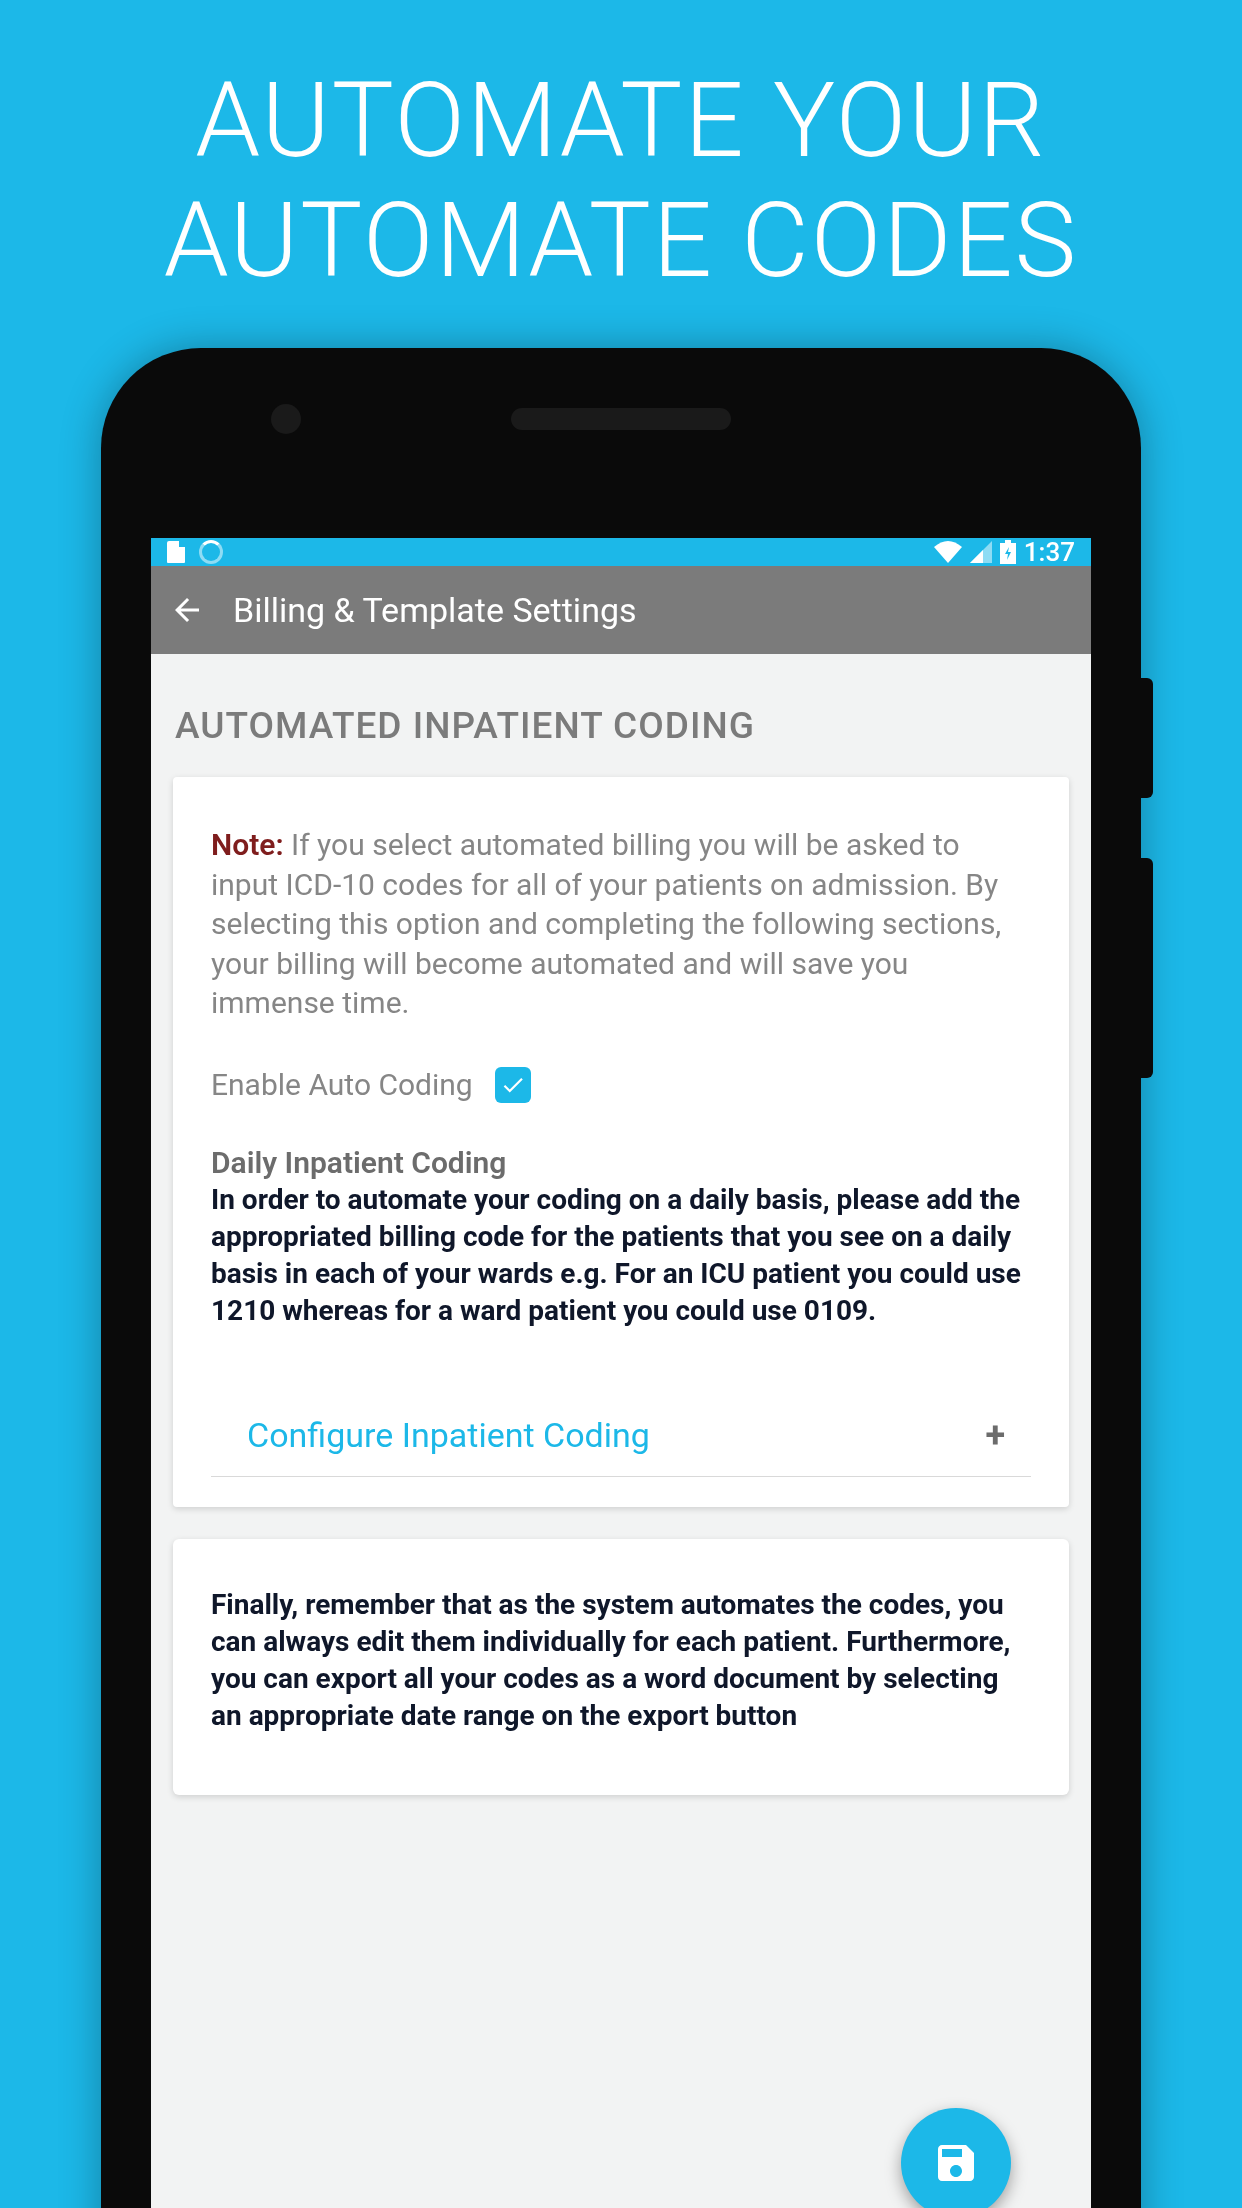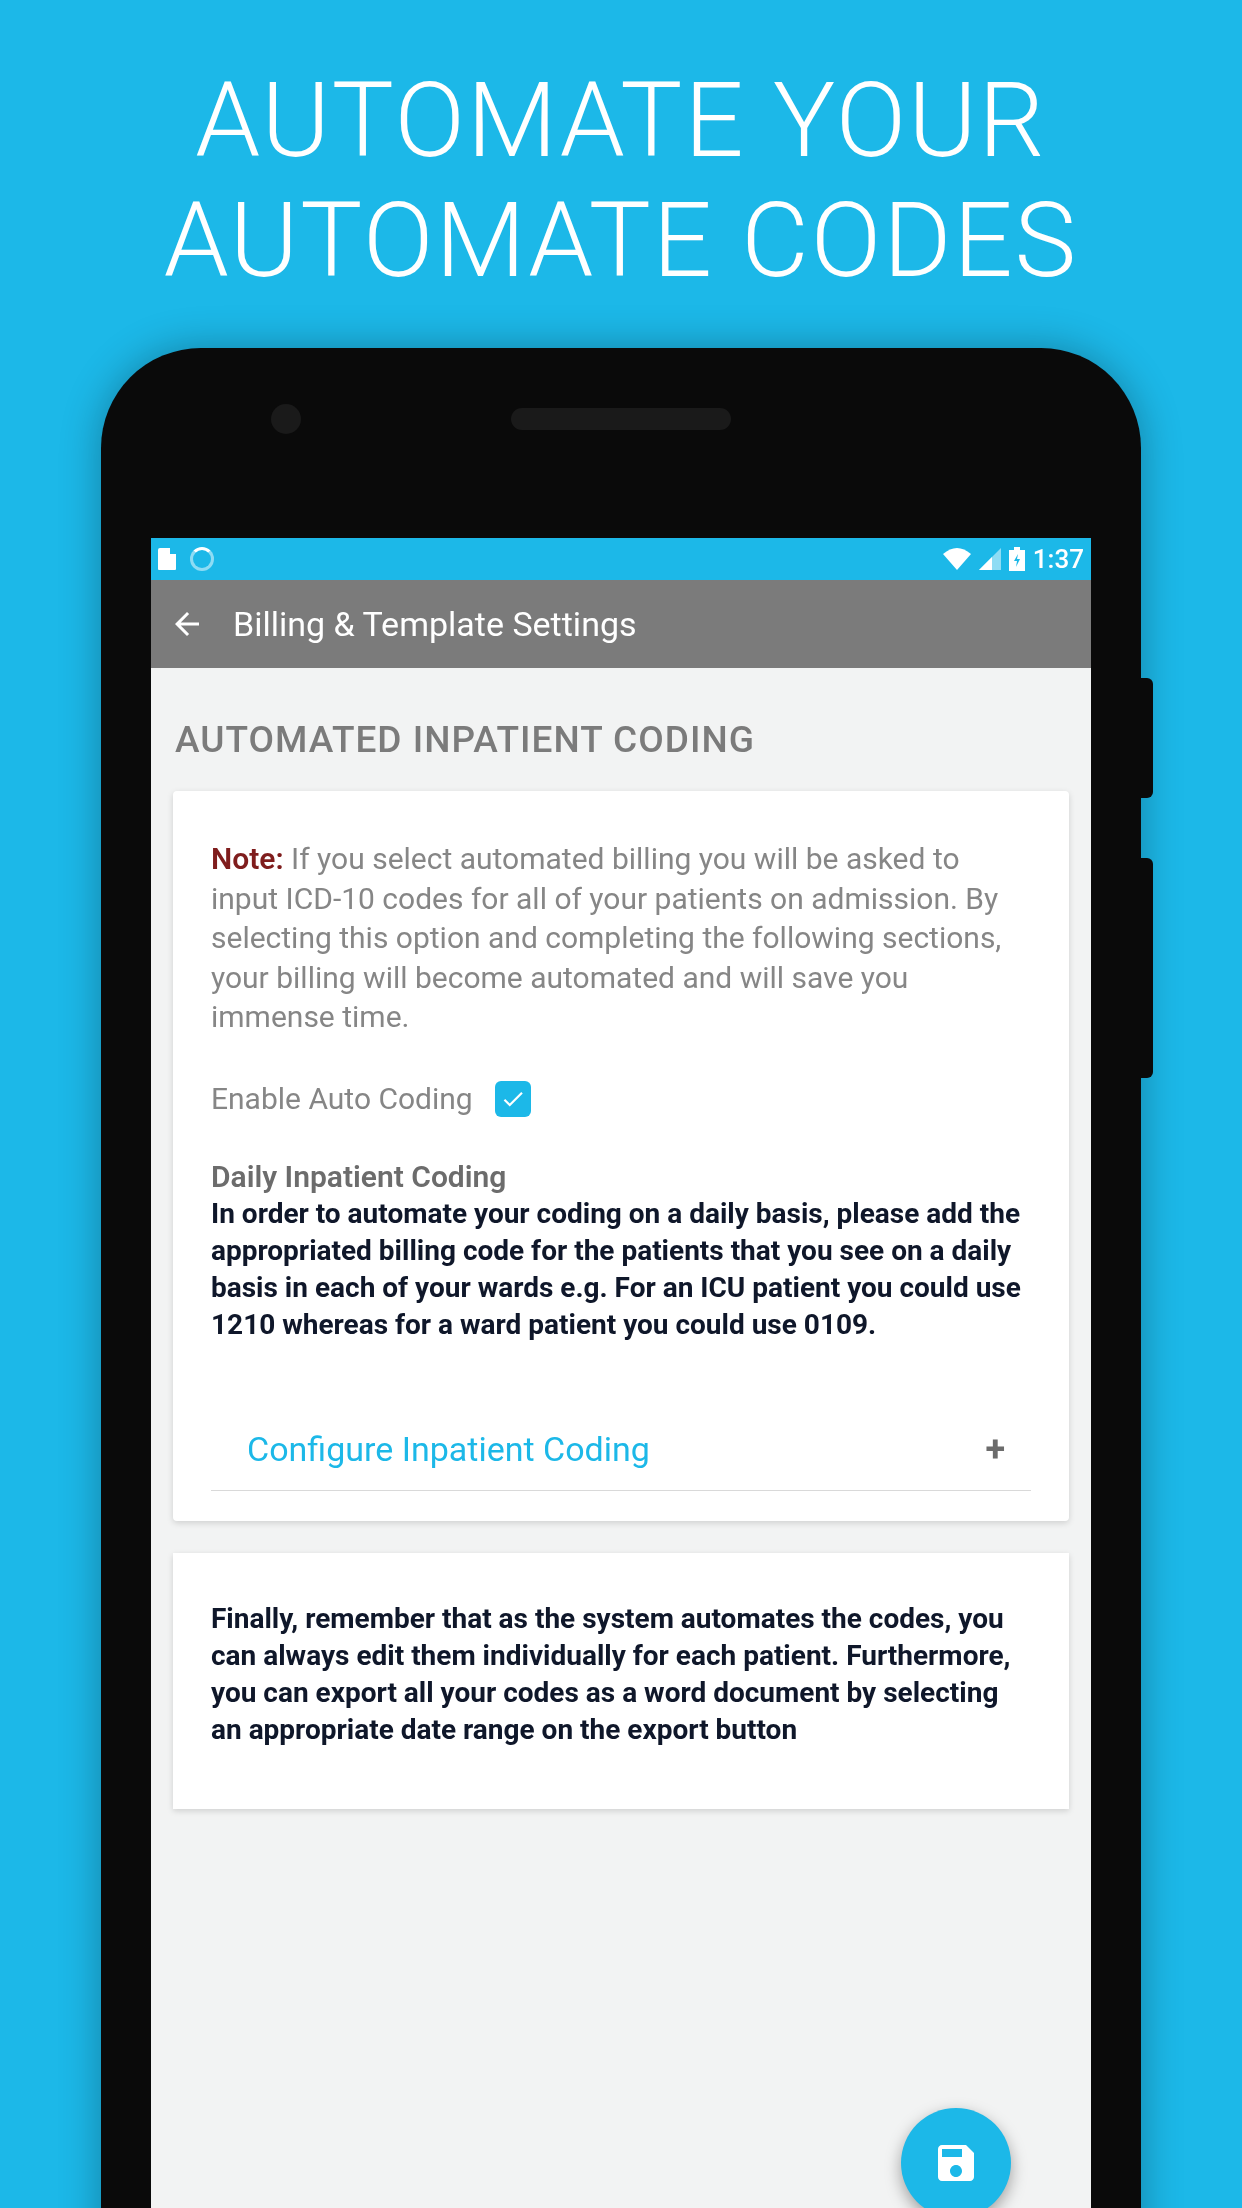--- a/index.html
+++ b/index.html
@@ -62,26 +62,26 @@
 .screen {
   position: absolute;
   top: 190px;
   left: 50px;
   right: 50px;
   bottom: 0;
   background: #f2f3f3;
   overflow: hidden;
 }
 .status-bar {
-  height: 42px;
+  height: 28px;
   background: #1cb8e8;
   display: flex;
   align-items: center;
   justify-content: space-between;
-  padding: 0 7px;
+  padding: 0 16px;
   color: #fff;
   font-size: 26px;
 }
 .status-left { display: flex; gap: 14px; align-items: center; }
 .status-right { display: flex; gap: 8px; align-items: center; }
 .sd-icon { width: 18px; height: 22px; background: #fff; border-radius: 2px 2px 1px 1px; position: relative; }
 .sd-icon::before { content: ""; position: absolute; top: 0; right: 0; width: 6px; height: 6px; background: #1cb8e8; }
 .spinner-icon { width: 24px; height: 24px; border: 3px solid rgba(255,255,255,0.5); border-top-color: #fff; border-radius: 50%; }
 .wifi-icon svg, .signal-icon svg, .battery-icon svg { display: block; }
 .status-time { font-weight: 500; }
@@ -173,21 +173,21 @@
   padding-left: 28px;
 }
 .plus-icon {
   color: #6c6c6c;
   font-size: 36px;
   font-weight: 700;
   padding-right: 18px;
 }
 .card2 {
   background: #fff;
-  border-radius: 0;
+  border-radius: 6px;
   box-shadow: 0 2px 6px rgba(0,0,0,0.15);
   padding: 48px 38px 60px;
 }
 .fab {
   position: absolute;
   right: 80px;
   bottom: 130px;
   width: 110px;
   height: 110px;
   background: #1cb8e8;

